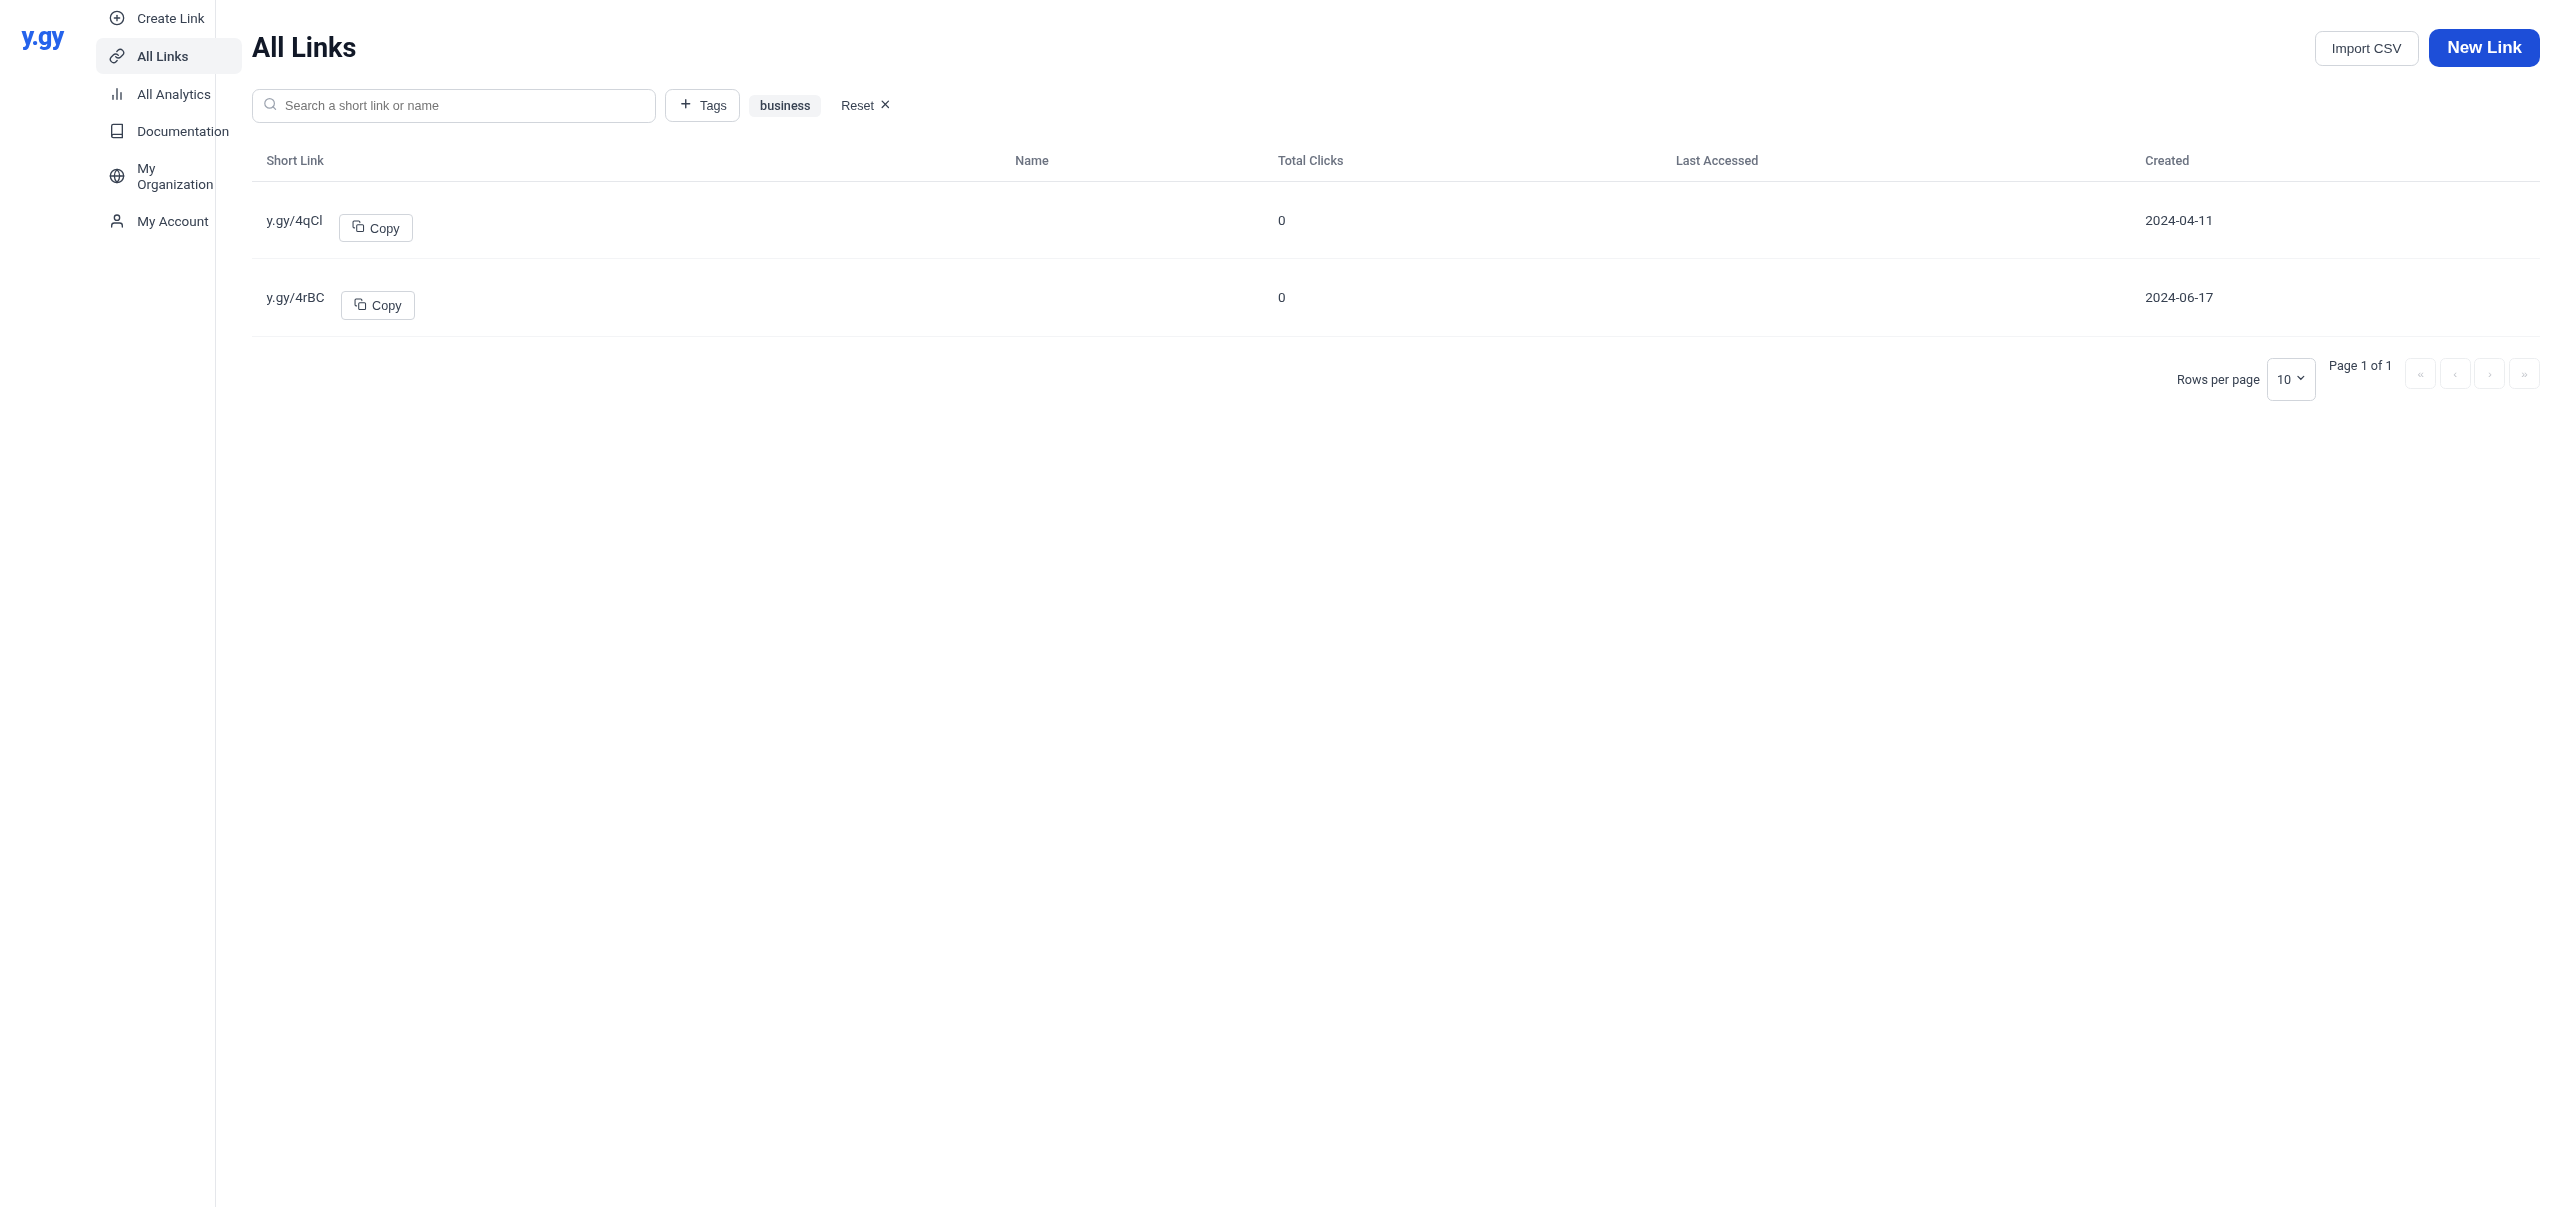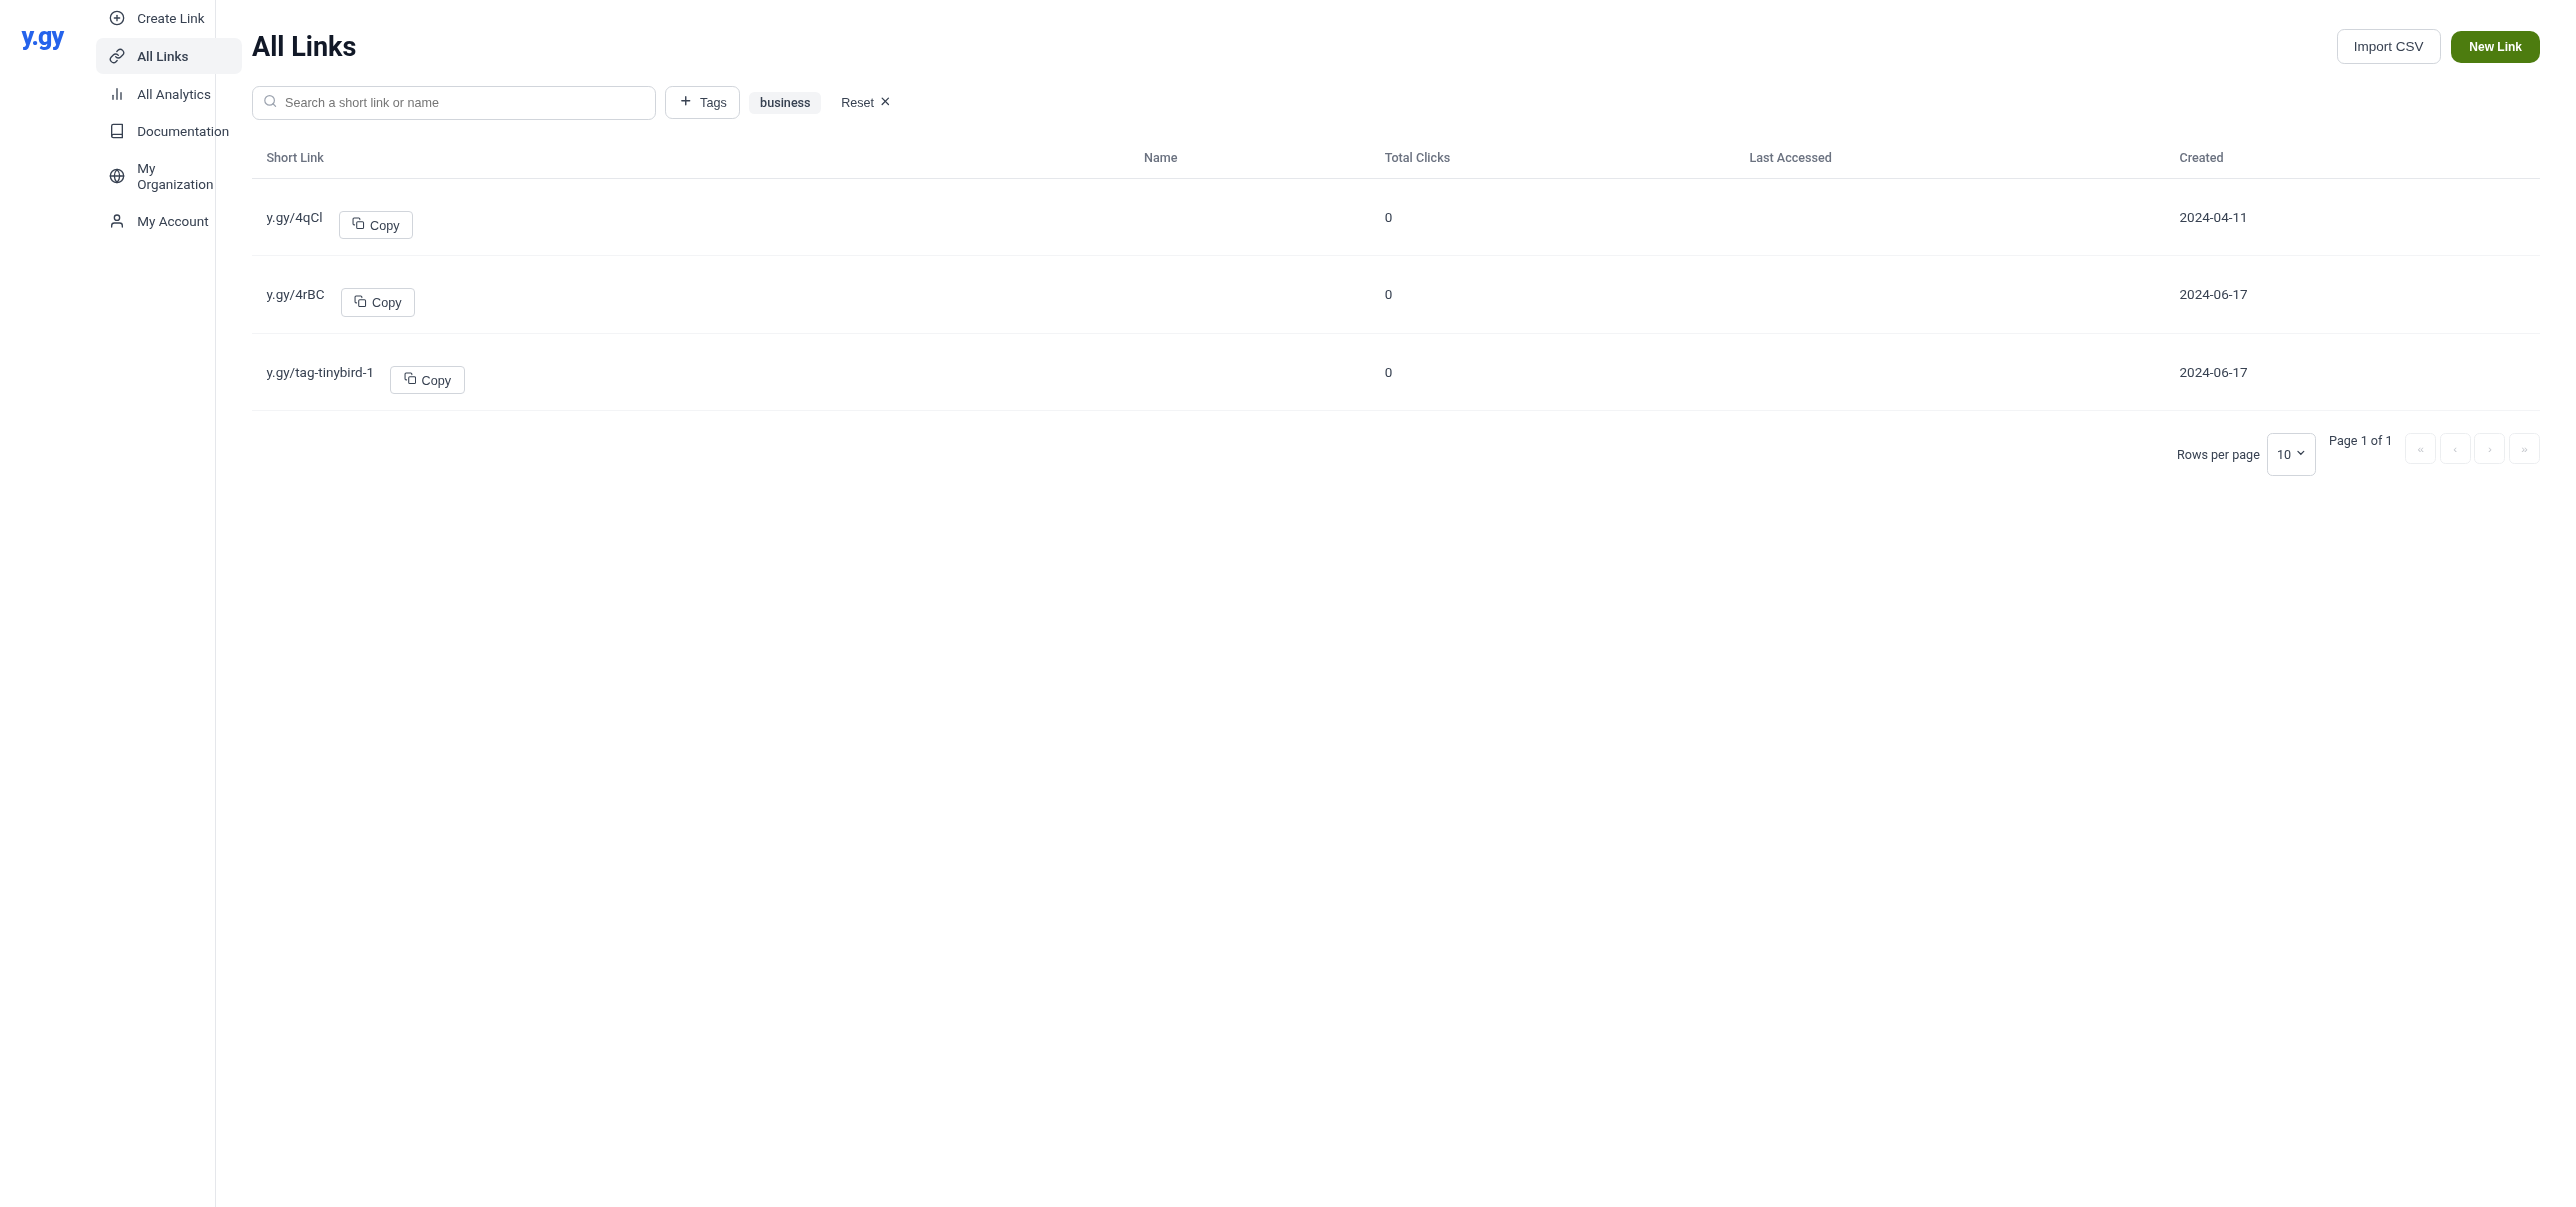--- a/index.html
+++ b/index.html
@@ -46,21 +46,21 @@
     }
     .page-title { font-size: 27px; font-weight: 700; color: #111827; }
     .header-actions { display: flex; gap: 10.8px; align-items: center; }
     .btn-import-csv {
       padding: 9px 16px; border: 0.9px solid #d1d5db; border-radius: 7.2px;
       background: #fff; font-size: 13.5px; color: #374151; cursor: pointer;
       font-weight: 500;
     }
     .btn-new-link {
       padding: 9px 18px; border: none; border-radius: 10px;
-      background: #4d7c0f; font-size: 12px; color: #fff; cursor: pointer;
+      background: #1d4ed8; font-size: 17px; color: #fff; cursor: pointer;
       font-weight: 600;
     }
 
     
     .toolbar {
       display: flex; align-items: center; gap: 9px;
       padding: 0 36px 18px 36px;
     }
     .search-wrap {
       position: relative;
@@ -297,40 +297,20 @@
           </span>
           <span>Copy</span>
         </button>
       </div>
     </td>
     <td></td>
     <td>0</td>
     <td></td>
     <td>2024-06-17</td>
   </tr>
-          <tr>
-    <td>
-      <div class="short-link-cell">
-        <span class="short-link-text">y.gy/tag-tinybird-1</span>
-        <button class="copy-btn">
-          <span>
-            <svg width="12.6" height="12.6" viewBox="0 0 24 24" fill="none" stroke="currentColor" stroke-width="2" stroke-linecap="round" stroke-linejoin="round">
-              <rect x="9" y="9" width="13" height="13" rx="2" ry="2"></rect>
-              <path d="M5 15H4a2 2 0 0 1-2-2V4a2 2 0 0 1 2-2h9a2 2 0 0 1 2 2v1"></path>
-            </svg>
-          </span>
-          <span>Copy</span>
-        </button>
-      </div>
-    </td>
-    <td></td>
-    <td>0</td>
-    <td></td>
-    <td>2024-06-17</td>
-  </tr>
         </tbody>
     </table>
   </div>
 
   <div class="pagination">
     <div class="rows-per-page">
       <span>Rows per page</span>
       <div class="rows-select">
         <span>10</span>
         <span>

